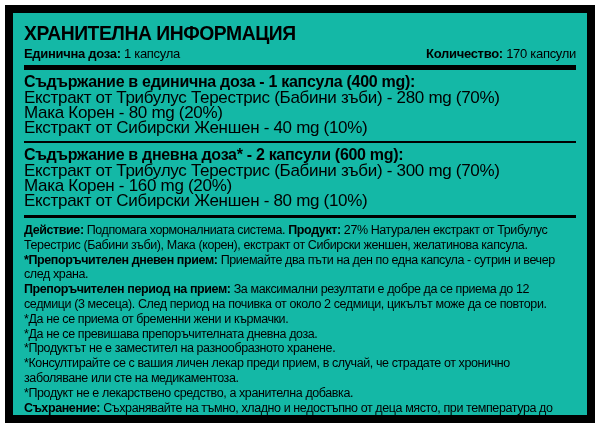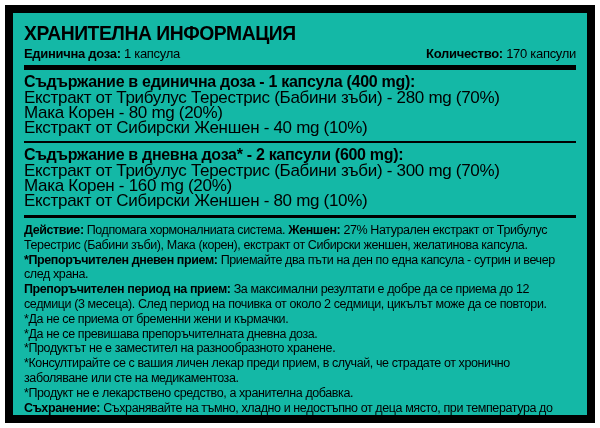--- a/index.html
+++ b/index.html
@@ -109,21 +109,21 @@
       <div class="dose-item">Мака Корен - 160 mg (20%)</div>
       <div class="dose-item">Екстракт от Сибирски Женшен - 80 mg (10%)</div>
     </div>
 
     <div class="hr hr-mid"></div>
 
     <div class="info-block">
       <p>
         <span class="b">Действие:</span>
         <span>Подпомага хормоналниата система.</span>
-        <span class="b">Женшен:</span>
+        <span class="b">Продукт:</span>
         <span>27% Натурален екстракт от Трибулус Терестрис (Бабини зъби), Мака (корен), екстракт от Сибирски женшен, желатинова капсула.</span>
       </p>
       <p>
         <span class="b">*Препоръчителен дневен прием:</span>
         <span>Приемайте два пъти на ден по една капсула - сутрин и вечер след храна.</span>
       </p>
       <p>
         <span class="b">Препоръчителен период на прием:</span>
         <span>За максимални резултати е добре да се приема до 12 седмици (3 месеца). След период на почивка от около 2 седмици, цикълът може да се повтори.</span>
       </p>

